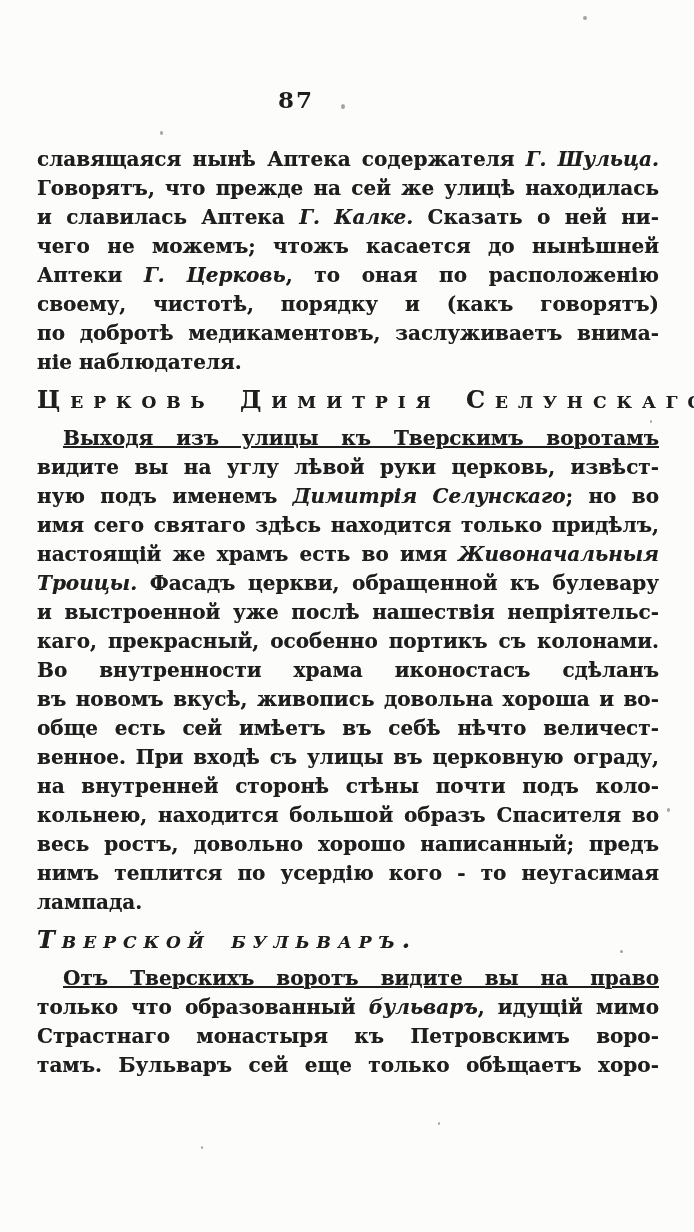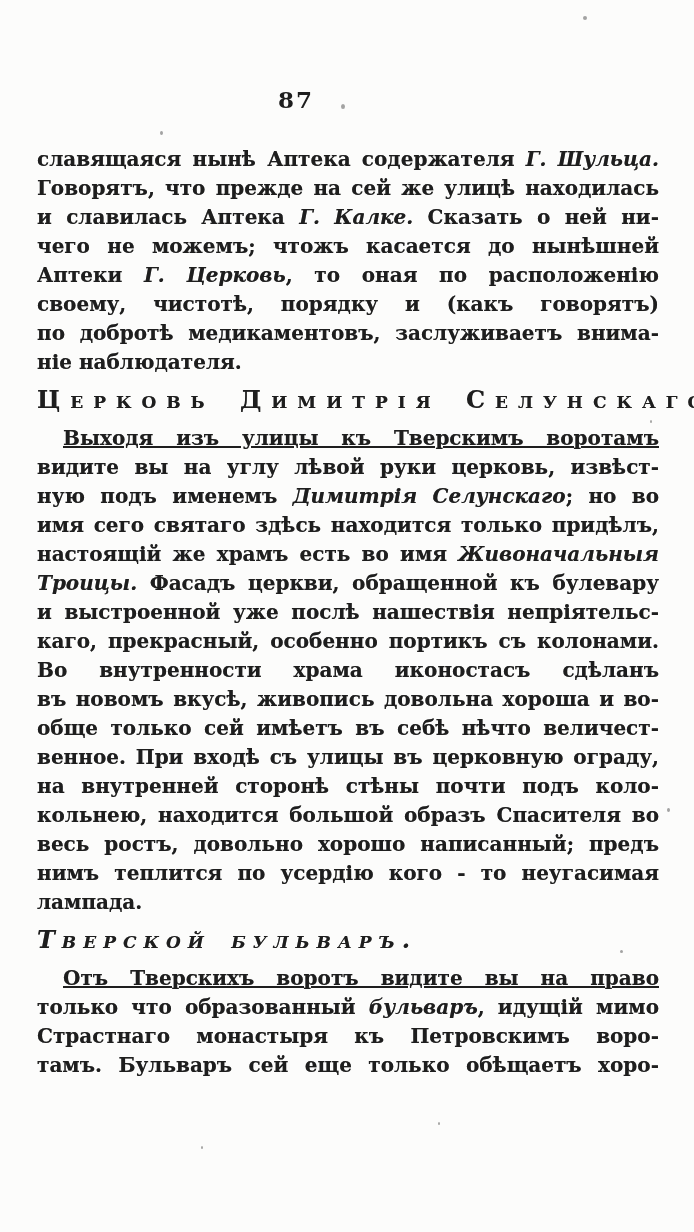--- a/index.html
+++ b/index.html
@@ -95,21 +95,21 @@
         <div class="line fill indent"><span>Выходя изъ улицы къ Тверскимъ воротамъ</span></div>
         <div class="line fill"><span>видите вы на углу лѣвой руки церковь, извѣст-</span></div>
         <div class="line fill"><span>ную подъ именемъ </span><span class="it">Димитрія Селунскаго</span><span>; но во</span></div>
         <div class="line fill"><span>имя сего святаго здѣсь находится только придѣлъ,</span></div>
         <div class="line fill"><span>настоящій же храмъ есть во имя </span><span class="it">Живоначальныя</span></div>
         <div class="line fill"><span class="it">Троицы.</span><span> Фасадъ церкви, обращенной къ булевару</span></div>
         <div class="line fill"><span>и выстроенной уже послѣ нашествія непріятельс-</span></div>
         <div class="line fill"><span>каго, прекрасный, особенно портикъ съ колонами.</span></div>
         <div class="line fill"><span>Во внутренности храма иконостасъ сдѣланъ</span></div>
         <div class="line fill"><span>въ новомъ вкусѣ, живопись довольна хороша и во-</span></div>
-        <div class="line fill"><span>обще только сей имѣетъ въ себѣ нѣчто величест-</span></div>
+        <div class="line fill"><span>обще есть сей имѣетъ въ себѣ нѣчто величест-</span></div>
         <div class="line fill"><span>венное. При входѣ съ улицы въ церковную ограду,</span></div>
         <div class="line fill"><span>на внутренней сторонѣ стѣны почти подъ коло-</span></div>
         <div class="line fill"><span>кольнею, находится большой образъ Спасителя во</span></div>
         <div class="line fill"><span>весь ростъ, довольно хорошо написанный; предъ</span></div>
         <div class="line fill"><span>нимъ теплится по усердію кого - то неугасимая</span></div>
         <div class="line"><span>лампада.</span></div>
       </div>
       <div class="heading center">Тверской бульваръ.</div>
       <div class="para">
         <div class="line fill indent"><span>Отъ Тверскихъ воротъ видите вы на право</span></div>

